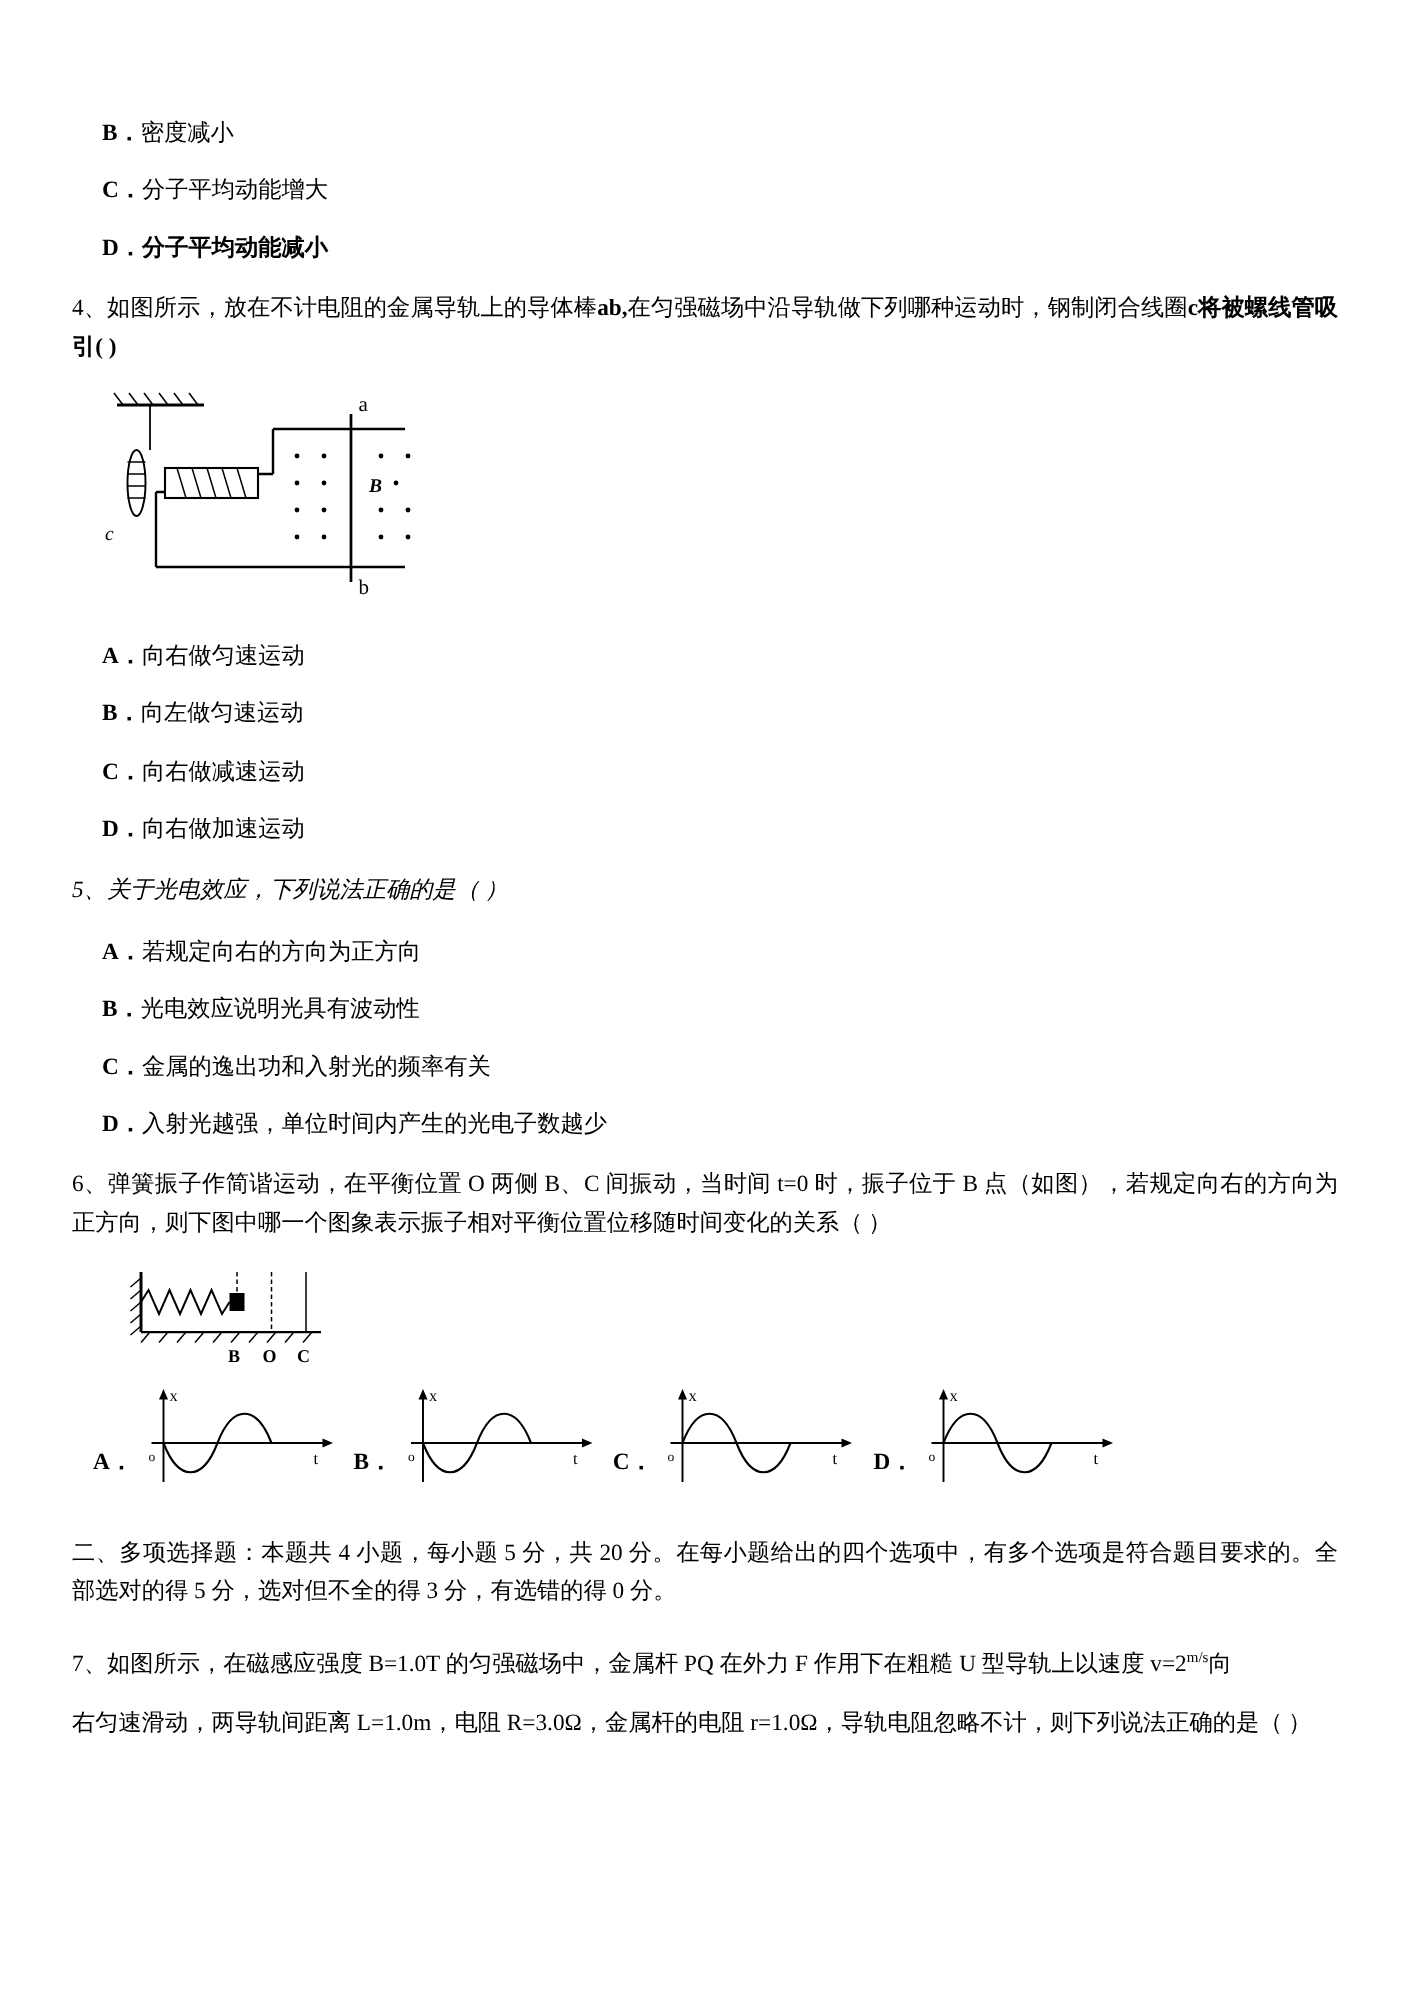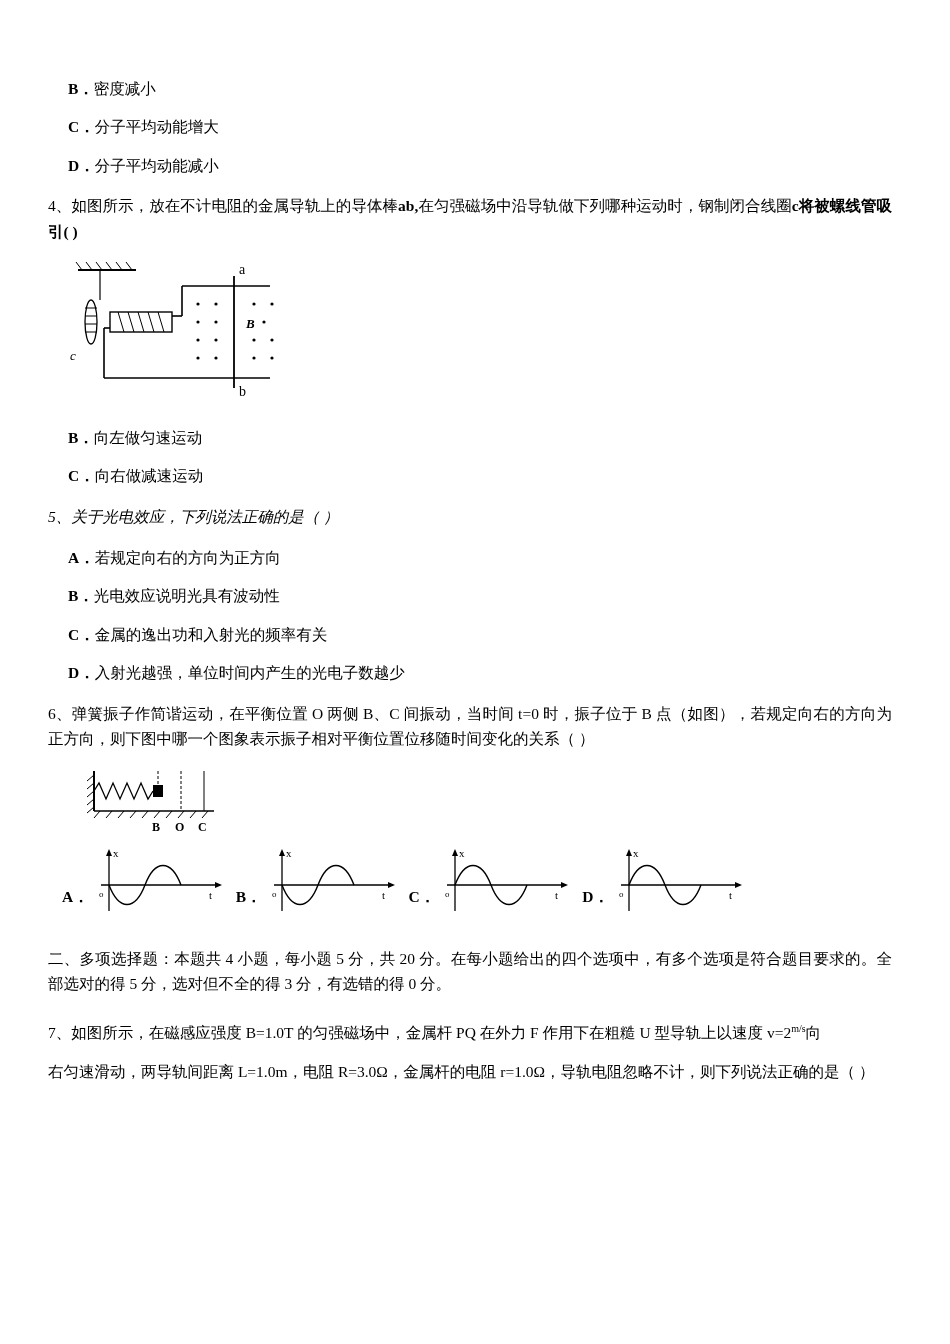--- a/index.html
+++ b/index.html
@@ -92,21 +92,21 @@
 
 <div class="page">
 
   <div class="opt2">
     <span>B</span>．<span style="font-weight:normal">密度减小</span>
   </div>
   <div class="opt2">
     <span>C</span>．<span style="font-weight:normal">分子平均动能增大</span>
   </div>
   <div class="opt2">
-    <span>D</span>．<span style="font-weight:normal">分子平均动能减小</span>
+    <span>D</span>．<span style="font-weight:bold">分子平均动能减小</span>
   </div>
 
   <div class="q">
     <span>4、</span><span>如图所示，放在不计电阻的金属导轨上的导体棒</span><span class="ital">ab,</span><span>在匀强磁场中沿导轨做下列哪种运动时，钢制闭合线圈</span><span class="ital">c</span><span class="bold">将被螺线管吸引(    )</span>
   </div>
 
   <div class="fig1">
     <svg width="250" height="145" viewBox="0 0 250 145">
 
       <line x1="20" y1="10" x2="78" y2="10" stroke="#000" stroke-width="2"></line>
@@ -157,24 +157,30 @@
       <circle cx="214" cy="80" r="1.6" fill="#000"></circle>
       <circle cx="140" cy="98" r="1.6" fill="#000"></circle>
       <circle cx="158" cy="98" r="1.6" fill="#000"></circle>
       <circle cx="196" cy="98" r="1.6" fill="#000"></circle>
       <circle cx="214" cy="98" r="1.6" fill="#000"></circle>
       <text x="188" y="68" font-family="Liberation Serif, serif" font-size="13" font-style="italic" font-weight="bold">B</text>
     </svg>
   </div>
 
   <div class="opt">
+    <span class="lbl">A．</span><span>向右做匀速运动</span>
+  </div>
+  <div class="opt">
     <span class="lbl">B．</span><span>向左做匀速运动</span>
   </div>
   <div class="opt">
     <span class="lbl">C．</span><span>向右做减速运动</span>
+  </div>
+  <div class="opt">
+    <span class="lbl">D．</span><span>向右做加速运动</span>
   </div>
 
   <div class="q q-gap">
     <span>5、</span><span>关于光电效应，下列说法正确的是（      ）</span>
   </div>
 
   <div class="opt">
     <span class="lbl">A．</span><span>若规定向右的方向为正方向</span>
   </div>
   <div class="opt">

